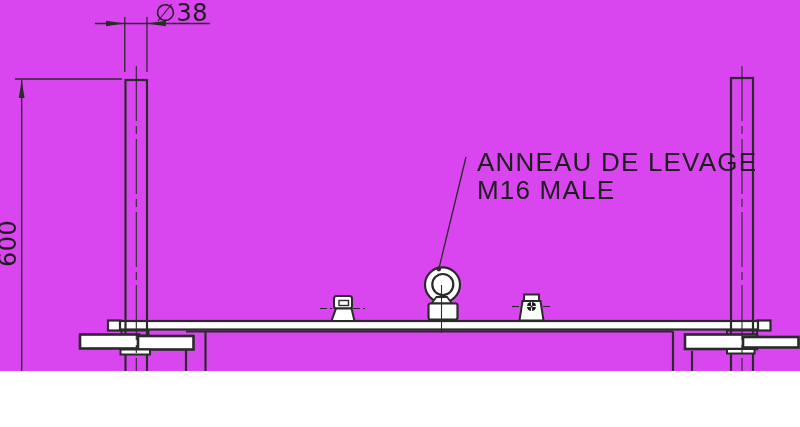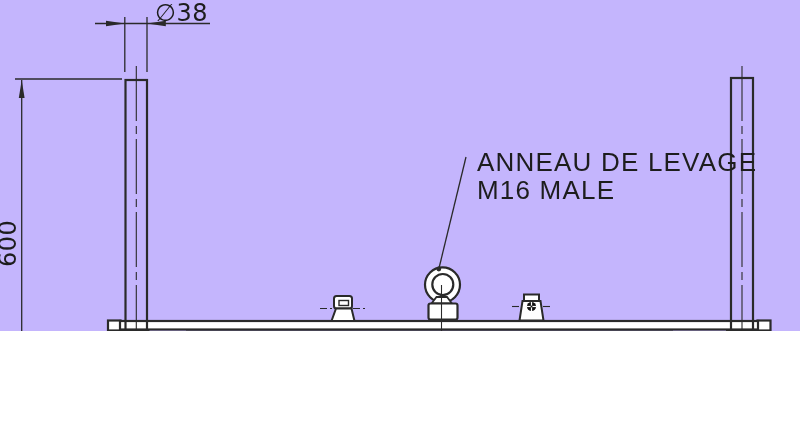--- a/index.html
+++ b/index.html
@@ -1,16 +1,16 @@
 <!DOCTYPE html>
 <html><head>
 <meta charset="utf-8">
 <style>
   html,body{margin:0;padding:0;background:#ffffff;}
-  .stage{position:relative;width:800px;height:331px;background:#c4b5fd;overflow:hidden;
+  .stage{position:relative;width:800px;height:371px;background:#d946ef;overflow:hidden;
          font-family:"Liberation Sans", sans-serif;}
   svg{display:block;}
   text{fill:#1d1d1d;}
   .callout-text{font-family:"Liberation Sans", sans-serif;font-size:26px;letter-spacing:1.2px;}
   .dim-text{font-family:"DejaVu Sans","Liberation Sans",sans-serif;font-size:24px;letter-spacing:0.5px;}
 </style>
 </head>
 <body>
 
 <div class="stage">

